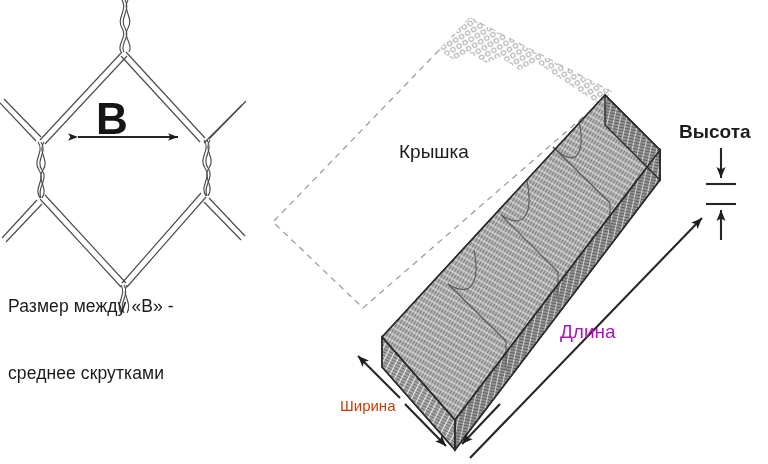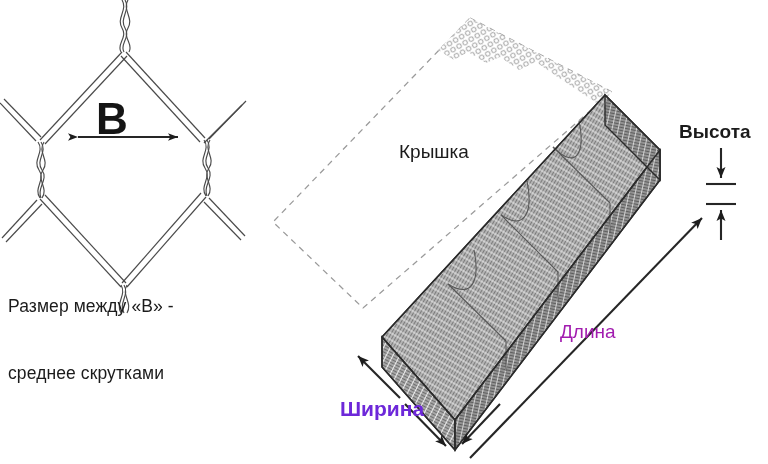--- a/index.html
+++ b/index.html
@@ -21,21 +21,21 @@
   }
   
   #cell-letter{
     left:96px;top:91px;
     font-size:44px;font-weight:700;color:#151515;letter-spacing:0;
   }
   
   #label-lid{left:399px;top:121px;font-size:19px;font-weight:400;color:#1b1b1b;margin-top:19px;}
   #label-height{left:679px;top:120px;font-size:19px;font-weight:700;color:#1b1b1b;}
   #label-length{left:560px;top:320px;font-size:19px;font-weight:400;color:#a21caf;}
-  #label-width{left:340px;top:396px;font-size:21px;font-weight:700;color:#6d28d9;}
+  #label-width{left:340px;top:396px;font-size:15px;font-weight:400;color:#c2410c;}
 
   .wire{fill:none;stroke:#4a4a4a;stroke-width:1.15;}
   .dimline{stroke:#262626;stroke-width:2.1;fill:none;}
   .lid-dash{fill:none;stroke:#9a9a9a;stroke-width:1.25;stroke-dasharray:6 5;}
   .boxedge{fill:none;stroke:#2b2b2b;stroke-width:1.5;}
   .boxedge-soft{fill:none;stroke:#585858;stroke-width:1.1;}
 </style>
 </head>
 <body>
 

